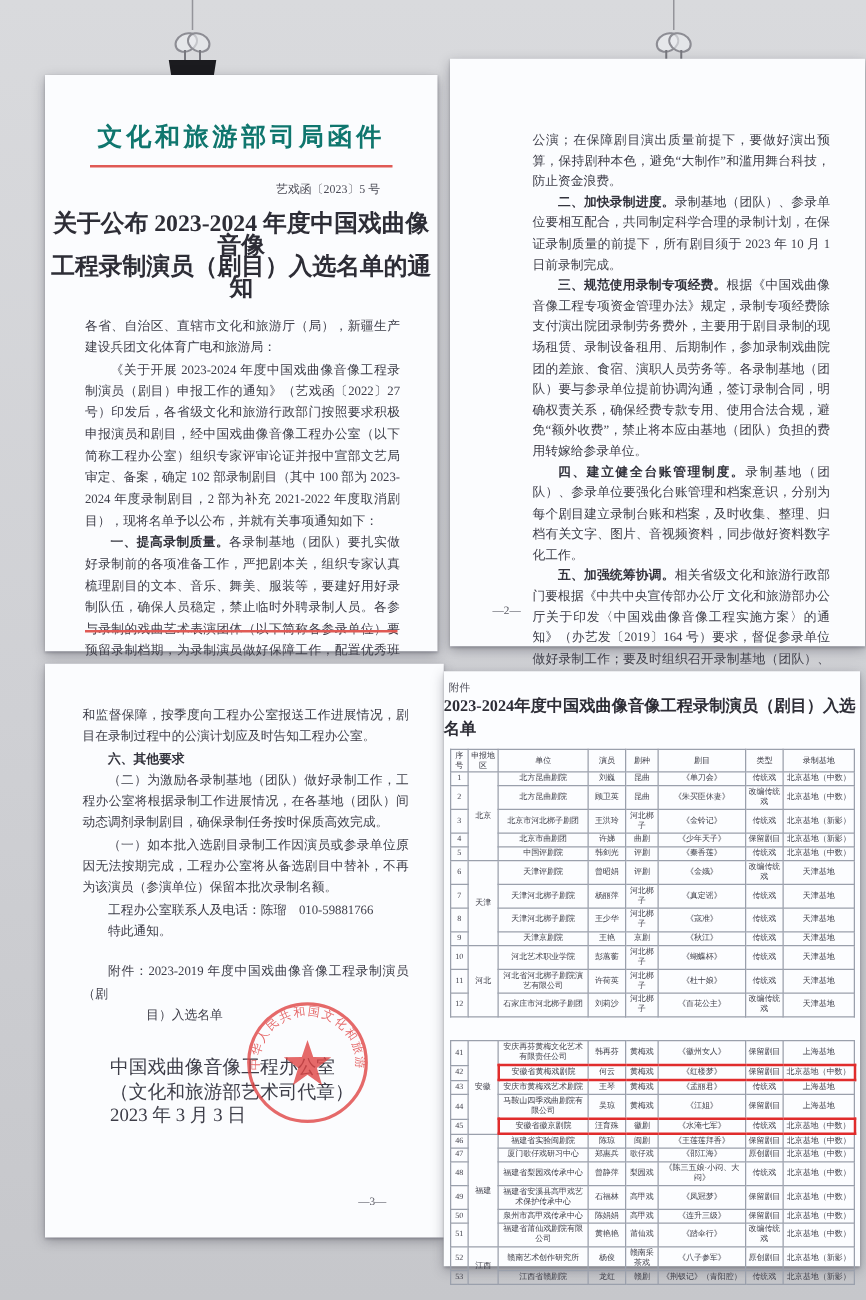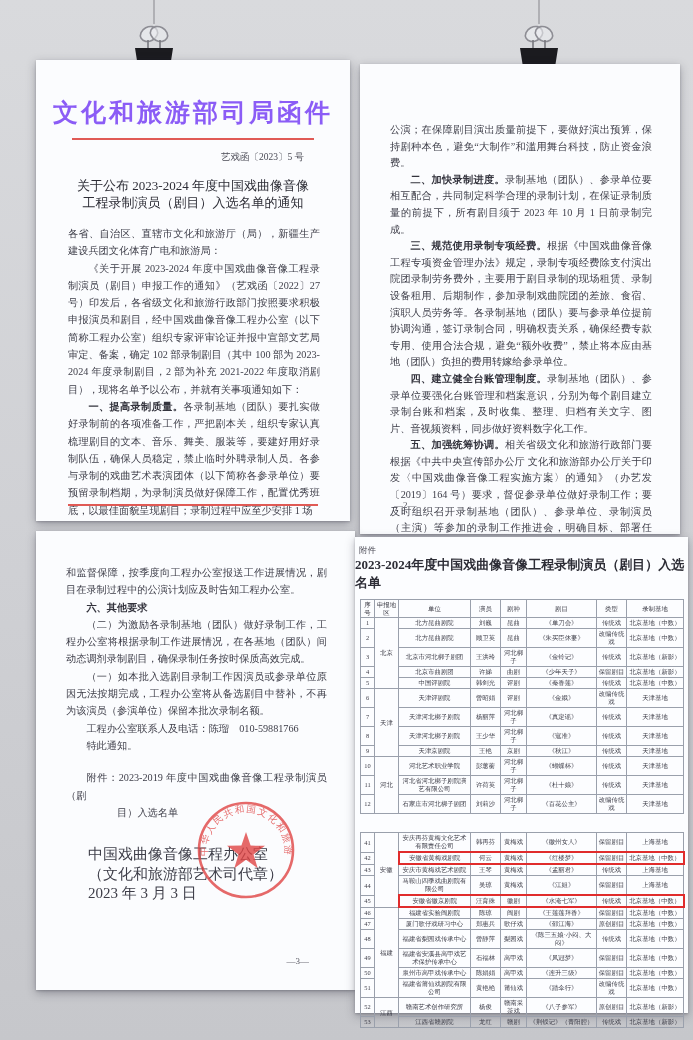--- a/index.html
+++ b/index.html
@@ -3,33 +3,33 @@
 <meta charset="utf-8">
 <style>
   html,body{margin:0;padding:0;}
   body{width:693px;height:1040px;overflow:hidden;
        font-family:"Liberation Serif","DejaVu Serif",serif;}
   .scene{position:relative;width:693px;height:1040px;
          background:linear-gradient(180deg,#d9dadd 0%,#cfd0d4 55%,#c6c7cb 100%);}
   .page{position:absolute;background:#fbfcfe;
         box-shadow:0 3px 9px rgba(40,40,55,.35),0 1px 2px rgba(40,40,55,.25);}
   #page1{left:36px;top:60px;width:314px;height:461px;}
-  #page2{left:360px;top:64px;width:320px;height:470px;}
+  #page2{left:360px;top:47px;width:296px;height:470px;padding-left:36px;}
   #page3{left:36px;top:531px;width:319px;height:459px;}
   #page4{left:355px;top:520px;width:333px;height:476px;background:#fcfdff;margin-top:17px;}
 
   .clip{position:absolute;top:0;width:60px;height:66px;}
   #clip1{left:124px;} #clip2{left:509px;}
 
   
-  .letterhead{margin-top:36px;text-align:center;font-size:25px;font-weight:bold;
-              color:#8b5cf6;letter-spacing:3px;}
+  .letterhead{margin-top:36px;text-align:center;font-size:20px;font-weight:bold;
+              color:#0f766e;letter-spacing:3px;}
   .redline{height:2px;background:#e05a55;margin:9px 36px 0 36px;}
   .docnum{margin-top:11px;text-align:right;padding-right:46px;font-size:9.5px;color:#4a4a55;padding-left:28px;}
-  .doc-title{margin-top:13px;text-align:center;font-weight:normal;font-size:13px;
+  .doc-title{margin-top:13px;text-align:center;font-weight:bold;font-size:19px;
              line-height:17px;color:#2d2d36;}
   .bodytext{font-size:10.2px;line-height:17.3px;text-align:justify;color:#3d3d48;}
   .body1{margin:14px 30px 0 32px;}
   .salutation{text-indent:0;}
   .para{margin:0;text-indent:2em;}
   .para.noind{text-indent:0;}
   .para b{font-weight:bold;color:#33333d;}
   .redline-bottom{position:absolute;left:32px;right:32px;top:444px;height:2px;background:#e05a55;}
 
   

